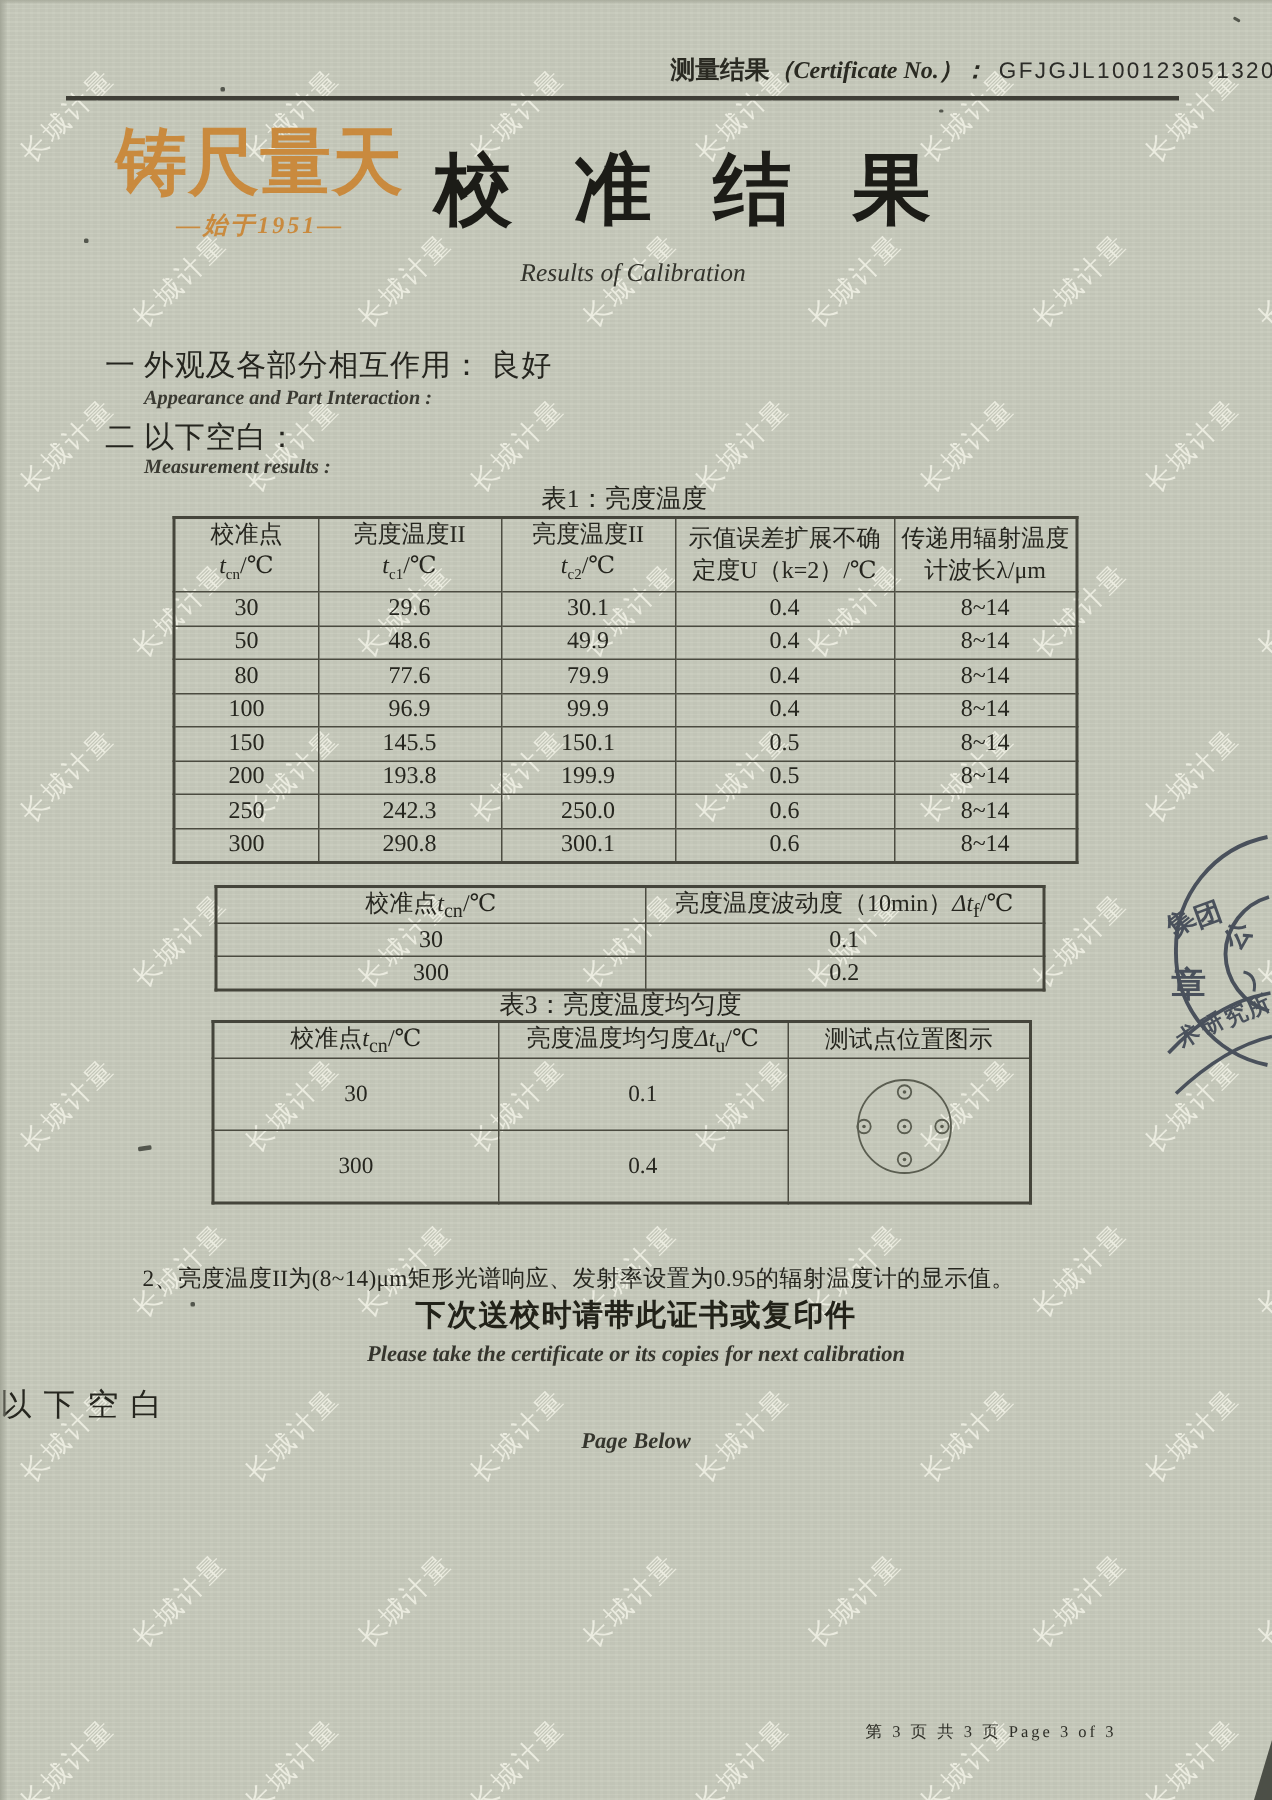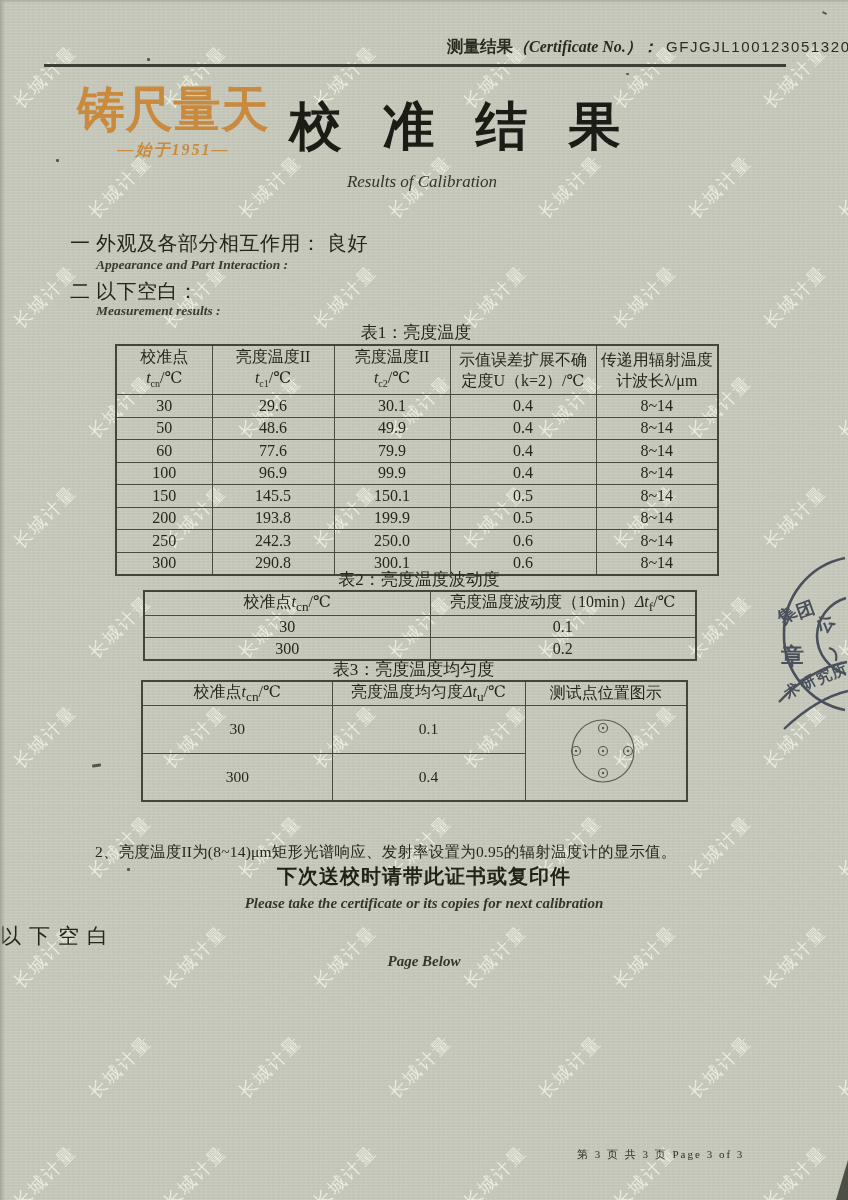--- a/index.html
+++ b/index.html
@@ -202,21 +202,21 @@
           <td>8~14</td>
         </tr>
         <tr>
           <td>50</td>
           <td>48.6</td>
           <td>49.9</td>
           <td>0.4</td>
           <td>8~14</td>
         </tr>
         <tr>
-          <td>60</td>
+          <td>80</td>
           <td>77.6</td>
           <td>79.9</td>
           <td>0.4</td>
           <td>8~14</td>
         </tr>
         <tr>
           <td>100</td>
           <td>96.9</td>
           <td>99.9</td>
           <td>0.4</td>
@@ -246,21 +246,20 @@
         <tr>
           <td>300</td>
           <td>290.8</td>
           <td>300.1</td>
           <td>0.6</td>
           <td>8~14</td>
         </tr>
       </tbody>
   </table>
 
-  <div class="tbl-title" style="left:143px;top:568px;width:552px">表2：亮度温度波动度</div>
   <table class="t t2" style="left:143px;top:590px;width:552px">
     <colgroup>
         <col style="width:286px">
         <col style="width:266px">
       </colgroup>
     <thead>
       <tr>
         <th>
           <span>校准点</span><i class="symline">t</i><sub class="symline">cn</sub><span>/℃</span>
         </th>

